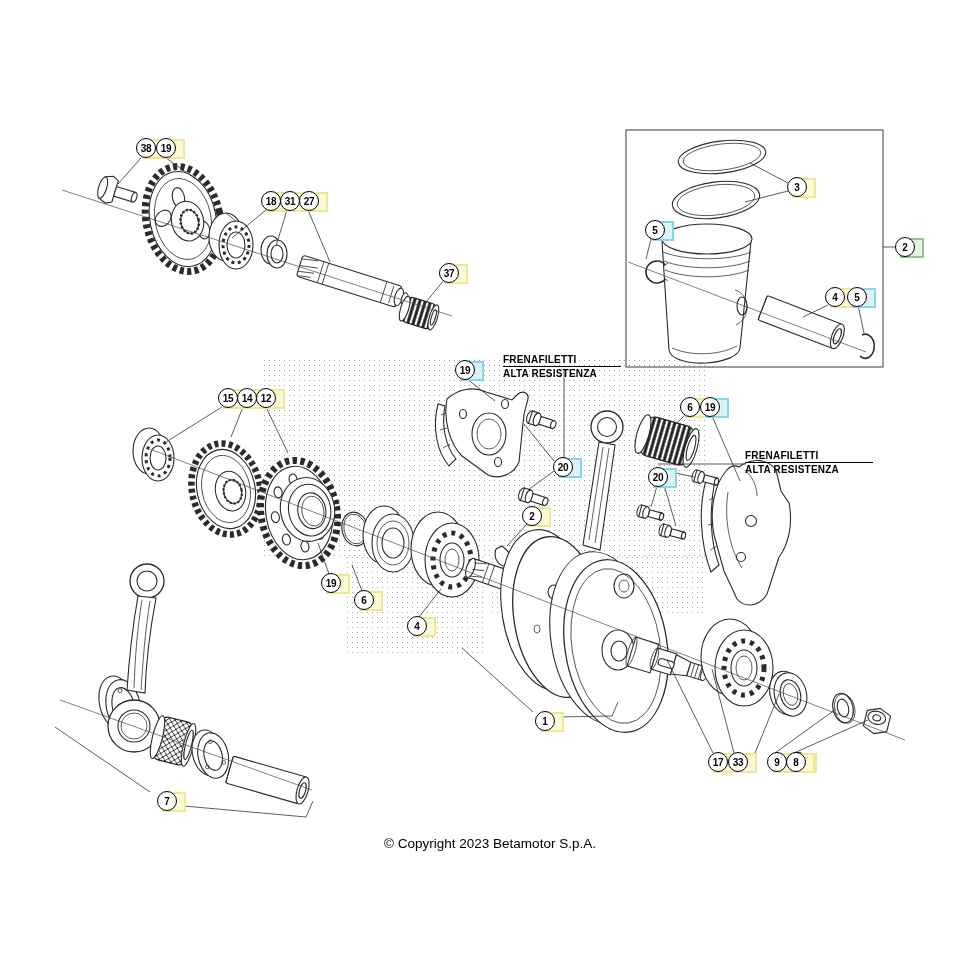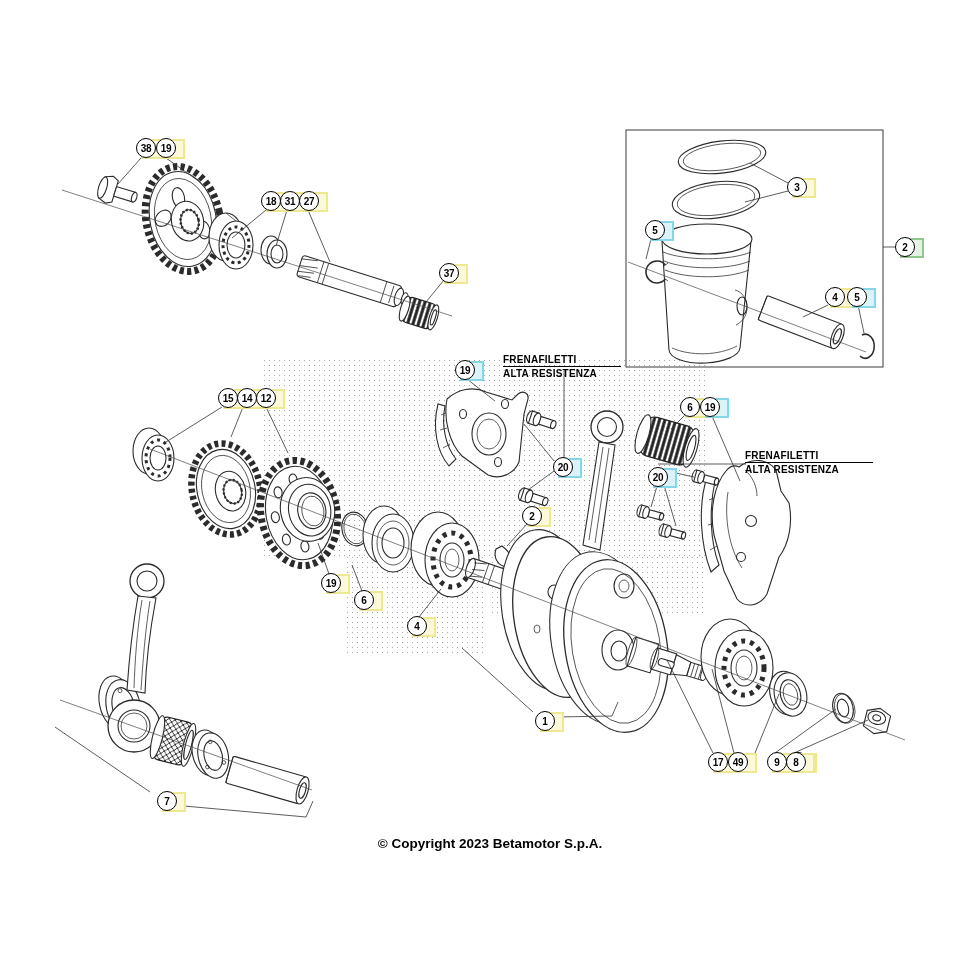--- a/index.html
+++ b/index.html
@@ -12,21 +12,21 @@
   .w{fill:#fff;stroke:#2b2b2b;stroke-width:1.1}
   .n{fill:none;stroke:#2b2b2b;stroke-width:1.1}
   .thin{fill:none;stroke:#2b2b2b;stroke-width:0.75}
   .lead{fill:none;stroke:#333;stroke-width:0.8}
   .axis{fill:none;stroke:#4a4a4a;stroke-width:0.7}
   .note{position:absolute;z-index:4;text-align:left;font-weight:bold;
         font-size:10px;line-height:11px;letter-spacing:.2px;white-space:nowrap}
   .note .l1{display:block;border-bottom:1.3px solid #000;padding-bottom:1px;margin-bottom:1px}
   .note .l2{display:block}
   .copyright{position:absolute;left:0;right:0;top:836px;z-index:4;text-align:center;
-             font-size:13.5px;font-weight:bold}
+             font-size:13.5px;font-weight:normal}
   .callout{position:absolute;width:20px;height:20px;z-index:5;cursor:pointer}
   .callout .hl{position:absolute;left:5px;top:1px;width:20px;height:16px;
                border:2px solid transparent}
   .callout .num{position:absolute;left:0;top:0;width:20px;height:20px;box-sizing:border-box;
                 background:#fff;border:1.3px solid #000;border-radius:50%;
                 display:flex;align-items:center;justify-content:center;
                 font-size:10px;font-weight:bold;letter-spacing:-.3px}
   .c-yellow .hl{background:#fcf9d8;border-color:#efe893}
   .c-cyan   .hl{background:#daf3f9;border-color:#84d6e8}
   .c-green  .hl{background:#e4f2e2;border-color:#8fc78f}
@@ -504,21 +504,21 @@
   <div class="callout c-yellow" style="left:535px;top:711px">
     <span class="hl"></span>
       <span class="num">1</span>
     </div>
   <div class="callout c-yellow" style="left:708px;top:752px">
     <span class="hl"></span>
       <span class="num">17</span>
     </div>
   <div class="callout c-yellow" style="left:728px;top:752px">
     <span class="hl"></span>
-      <span class="num">49</span>
+      <span class="num">33</span>
     </div>
   <div class="callout c-yellow" style="left:788px;top:752px">
     <span class="hl"></span>
       <span class="num">10</span>
     </div>
   <div class="callout c-yellow" style="left:767px;top:752px">
     <span class="hl"></span>
       <span class="num">9</span>
     </div>
   <div class="callout c-yellow" style="left:786px;top:752px">

